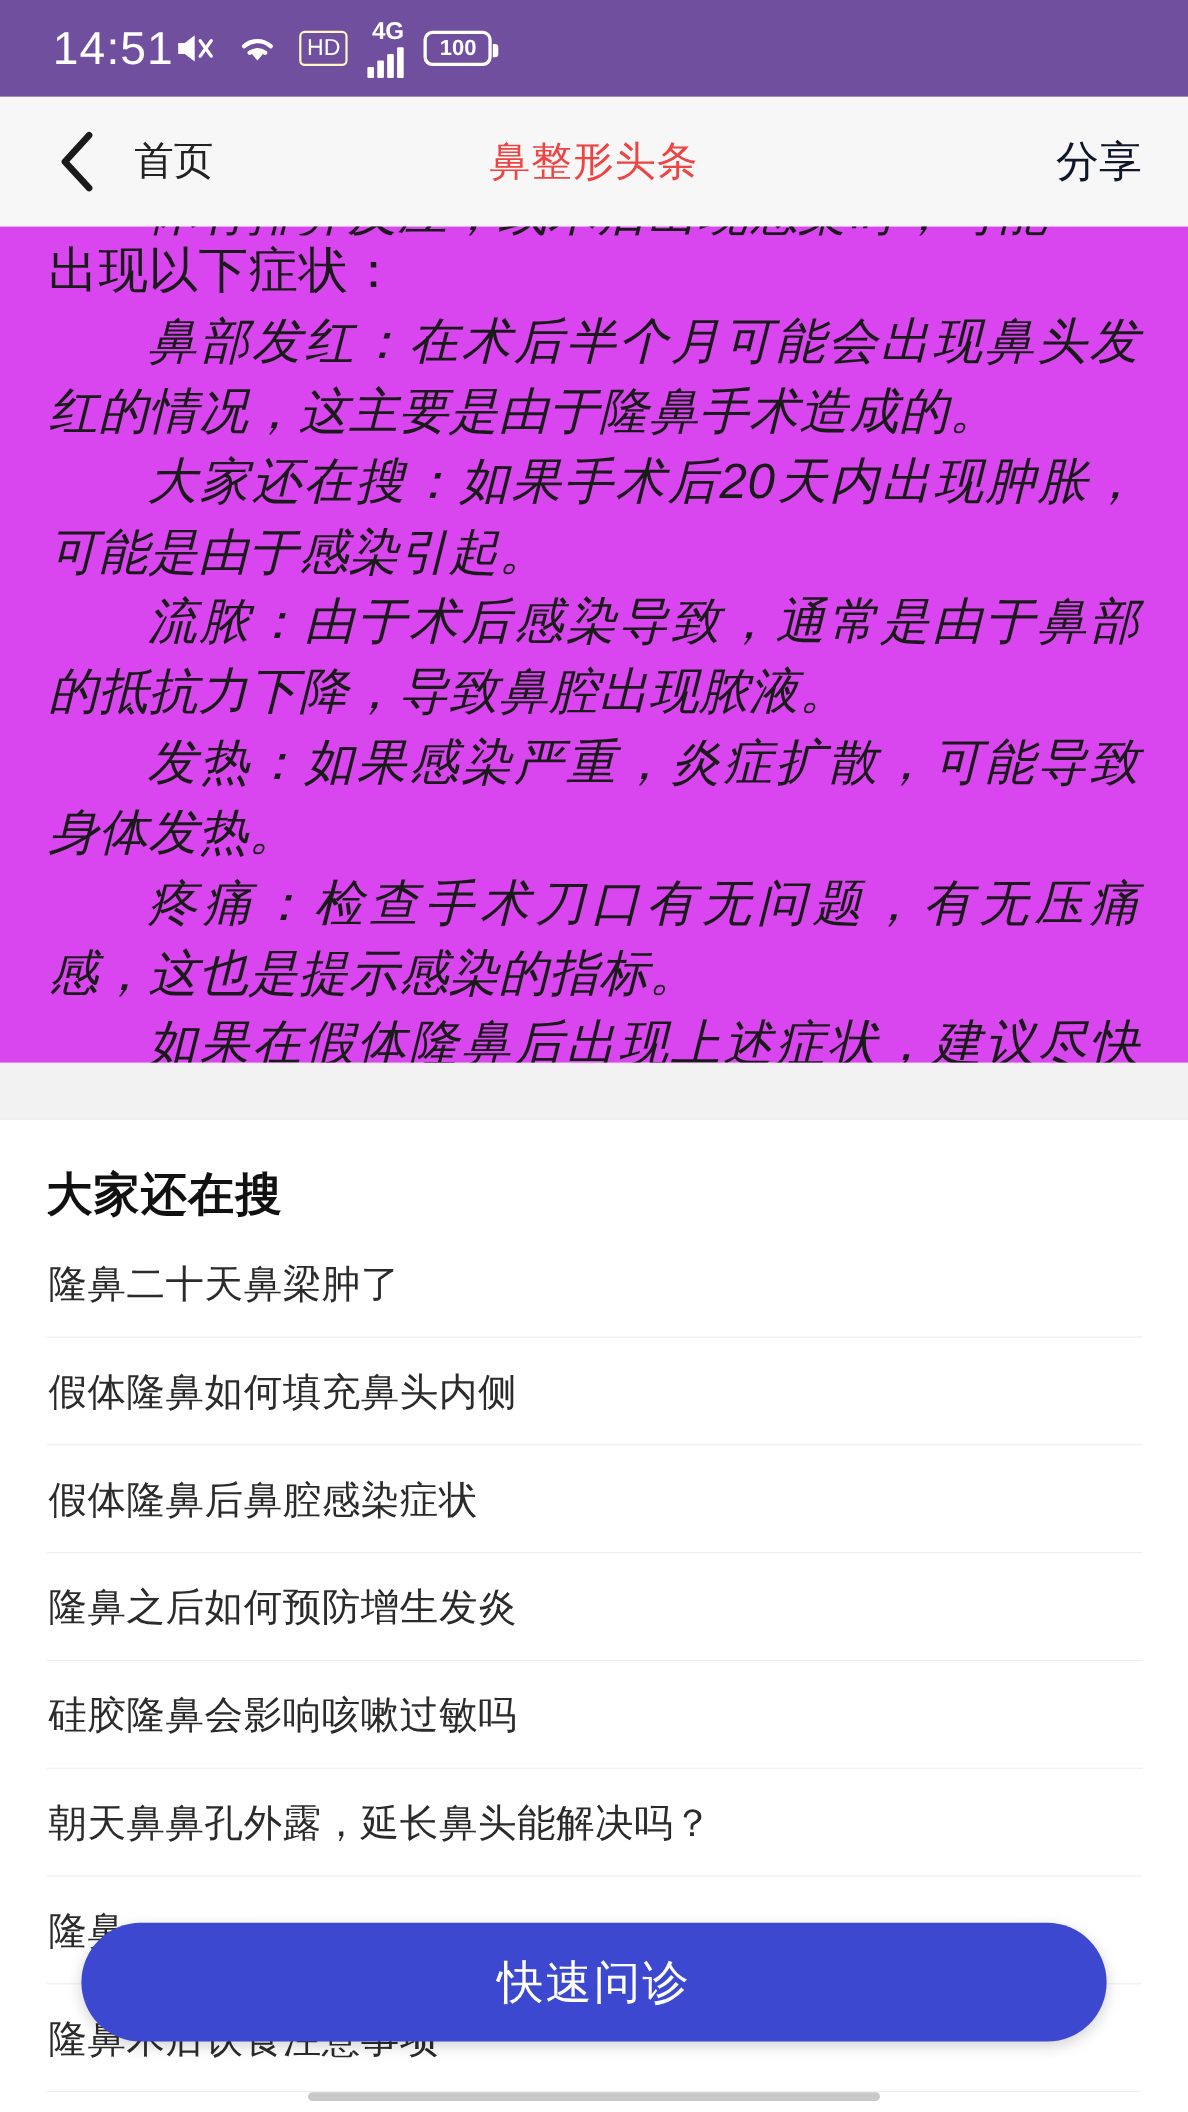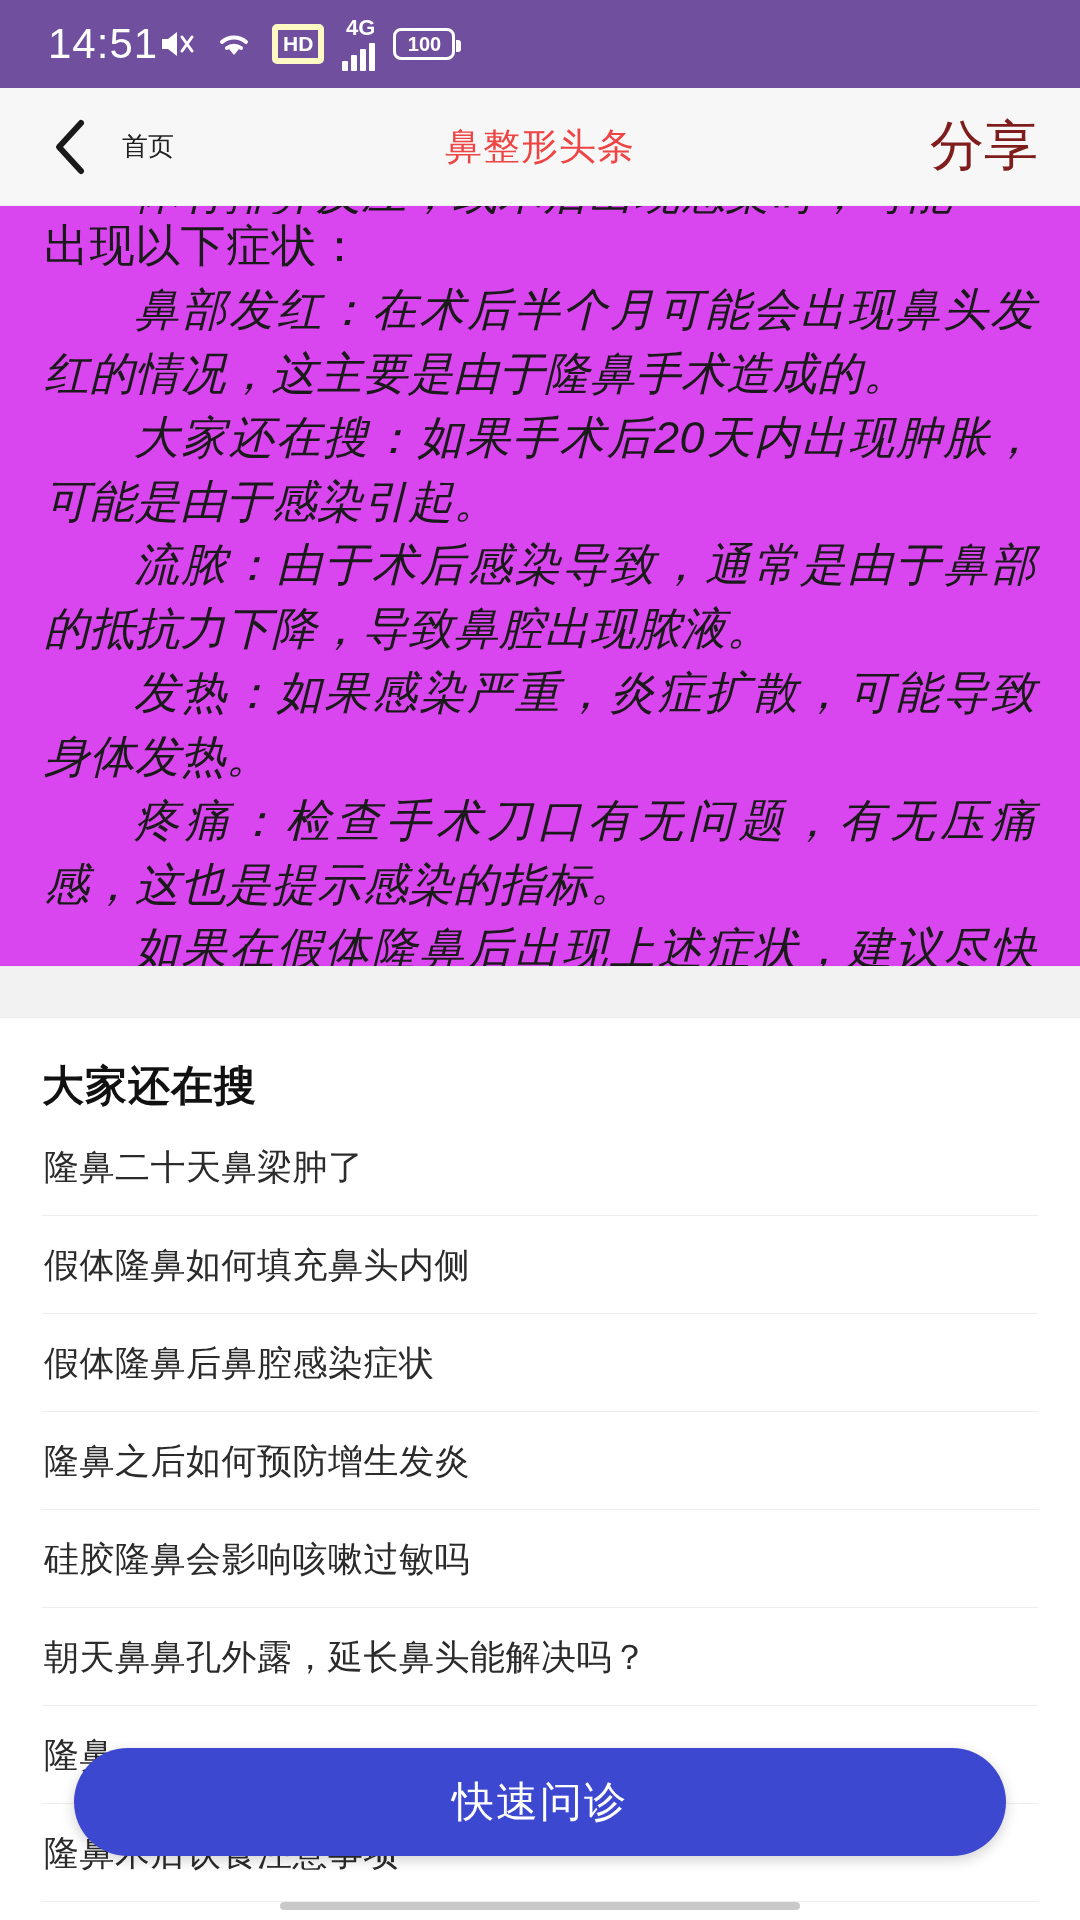--- a/index.html
+++ b/index.html
@@ -33,24 +33,24 @@
   }
   .status-icons {
     display: flex;
     align-items: center;
     gap: 18px;
   }
   .status-icons svg { display: block; }
   .hd-badge, .g4-badge {
     font-size: 21px;
     line-height: 1;
-    border: 6px solid #fef9c3;
+    border: 2px solid #fef9c3;
     border-radius: 5px;
     padding: 3px 5px 4px;
-    font-weight: 700;
+    font-weight: 400;
   }
   .g4-wrap { display: flex; align-items: flex-end; gap: 4px; flex-direction: column; }
   .g4-text { font-size: 22px; font-weight: 700; line-height: 1; }
   .bars { display: flex; align-items: flex-end; gap: 3px; height: 28px; }
   .bars i { width: 6px; background: #ffffff; display: block; border-radius: 1px; }
   .bars i:nth-child(1) { height: 10px; }
   .bars i:nth-child(2) { height: 16px; }
   .bars i:nth-child(3) { height: 22px; }
   .bars i:nth-child(4) { height: 28px; }
   .battery {
@@ -83,39 +83,39 @@
   }
   .nav-back {
     width: 74px;
     display: flex;
     align-items: center;
     justify-content: center;
     margin-left: 34px;
   }
   .nav-back svg { display: block; }
   .nav-home {
-    font-size: 26px;
+    font-size: 36px;
     color: #222222;
     margin-left: 14px;
   }
   .nav-title {
     position: absolute;
     left: 0; right: 0;
     text-align: center;
     font-size: 37px;
     color: #ef4444;
     font-weight: 500;
     letter-spacing: 1px;
     pointer-events: none;
   }
   .nav-share {
     position: absolute;
     right: 42px;
-    font-size: 54px;
-    color: #7f1d1d;
+    font-size: 39px;
+    color: #0f172a;
   }
 
   
   .article {
     position: relative;
     padding: 0 44px;
     overflow: hidden;
     height: 760px;
     background: #d946ef;
   }

